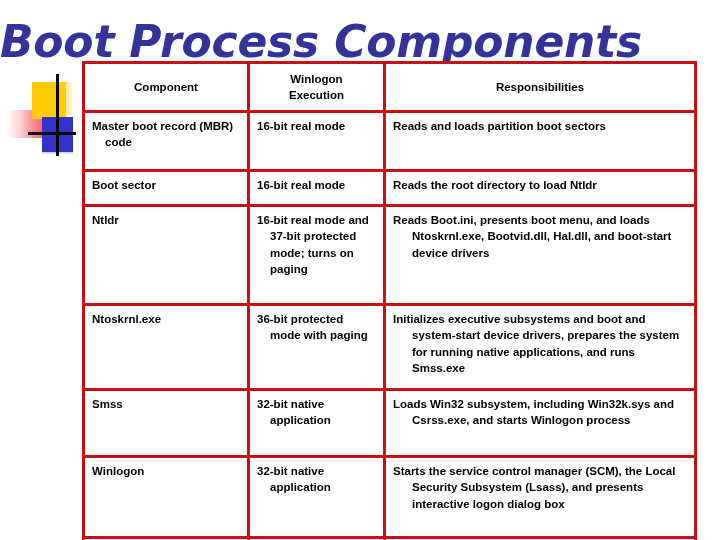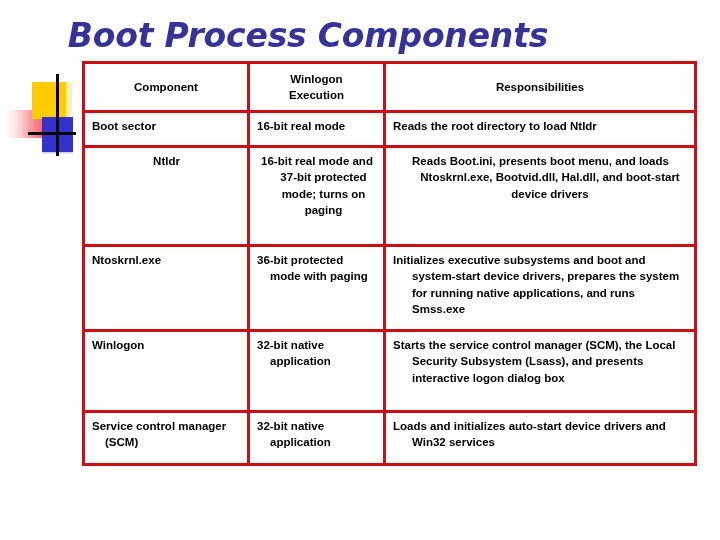--- a/index.html
+++ b/index.html
@@ -18,21 +18,21 @@
   
   #slide-title {
     position: absolute;
     left: 0;
     top: 16px;
     width: 616px;
     text-align: center;
     font-family: "DejaVu Sans", sans-serif;
     font-style: italic;
     font-weight: bold;
-    font-size: 33px;
+    font-size: 44px;
     letter-spacing: -0.2px;
     color: #333399;
     white-space: nowrap;
   }
 
   
   #deco {
     position: absolute;
     left: 0;
     top: 60px;
@@ -134,21 +134,21 @@
     padding-left: 20px;
     text-indent: -13px;
   }
   #boot-table tbody td.col-resp {
     padding-left: 26px;
     text-indent: -19px;
   }
 
   .r-tall-1 td { height: 46px; }
   .r-tall-2 td { height: 22px; margin-top: 41px; }
-  .r-tall-3 td { height: 86px; text-align: center; }
+  .r-tall-3 td { height: 86px; }
   .r-tall-4 td { height: 72px; }
   .r-tall-5 td { height: 54px; }
   .r-tall-6 td { height: 68px; }
   .r-tall-7 td { height: 40px; }
 </style>
 </head>
 <body>
 
 <div id="deco">
   <div class="sq-red"></div>
@@ -172,35 +172,45 @@
     <tr>
       <th>Component</th>
       <th>
         <span>Winlogon</span><br>
         <span>Execution</span>
       </th>
       <th>Responsibilities</th>
     </tr>
   </thead>
   <tbody>
+    <tr class="r-tall-1">
+      <td class="col-component">Master boot record (MBR) code</td>
+      <td class="col-processor">16-bit real mode</td>
+      <td class="col-resp">Reads and loads partition boot sectors</td>
+    </tr>
     <tr class="r-tall-2">
       <td class="col-component">Boot sector</td>
       <td class="col-processor">16-bit real mode</td>
       <td class="col-resp">Reads the root directory to load Ntldr</td>
     </tr>
     <tr class="r-tall-3">
       <td class="col-component">Ntldr</td>
       <td class="col-processor">16-bit real mode and 37-bit protected mode; turns on paging</td>
       <td class="col-resp">Reads Boot.ini, presents boot menu, and loads Ntoskrnl.exe, Bootvid.dll, Hal.dll, and boot-start device drivers</td>
     </tr>
     <tr class="r-tall-4">
       <td class="col-component">Ntoskrnl.exe</td>
       <td class="col-processor">36-bit protected mode with paging</td>
       <td class="col-resp">Initializes executive subsystems and boot and system-start device drivers, prepares the system for running native applications, and runs Smss.exe</td>
     </tr>
+    <tr class="r-tall-5">
+      <td class="col-component">Smss</td>
+      <td class="col-processor">32-bit native application</td>
+      <td class="col-resp">Loads Win32 subsystem, including Win32k.sys and Csrss.exe, and starts Winlogon process</td>
+    </tr>
     <tr class="r-tall-6">
       <td class="col-component">Winlogon</td>
       <td class="col-processor">32-bit native application</td>
       <td class="col-resp">Starts the service control manager (SCM), the Local Security Subsystem (Lsass), and presents interactive logon dialog box</td>
     </tr>
     <tr class="r-tall-7">
       <td class="col-component">Service control manager (SCM)</td>
       <td class="col-processor">32-bit native application</td>
       <td class="col-resp">Loads and initializes auto-start device drivers and Win32 services</td>
     </tr>

